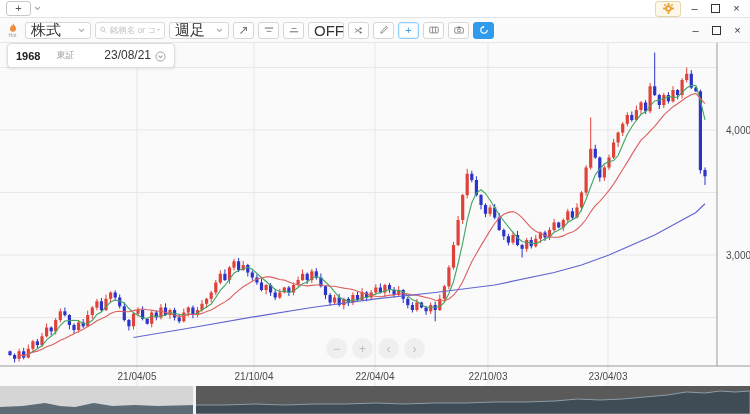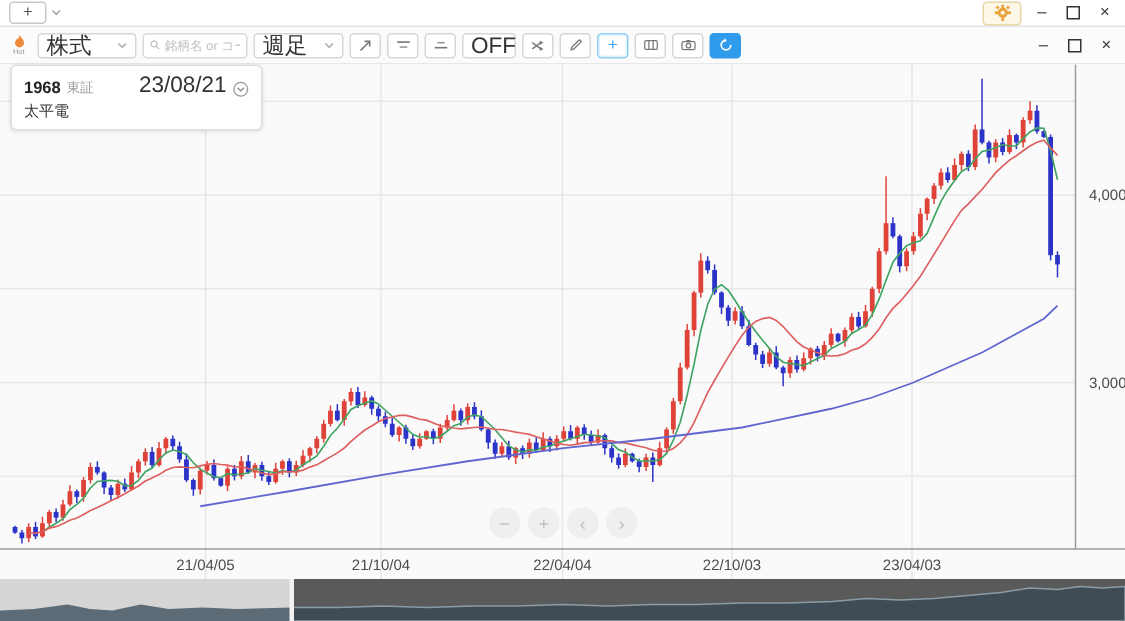--- a/index.html
+++ b/index.html
@@ -41,22 +41,22 @@
   .tb-btn.primary{background:#2f9bea;border-color:#2f9bea;color:#fff}
   .toolbar-right{margin-left:auto;display:flex;align-items:center;gap:10px;margin-right:2px}
 
   
   .chart-wrap{position:relative;width:750px;height:343px;background:#fafafa}
   .chart-svg{position:absolute;left:0;top:0}
   .info-card{position:absolute;left:7px;top:0px;width:168px;background:#fff;border:1px solid #ddd;
              border-radius:4px;box-shadow:0 1px 3px rgba(0,0,0,.10);padding:4px 8px 5px 8px;box-sizing:border-box}
   .info-row1{display:flex;align-items:flex-end}
   .info-code{font-size:11px;font-weight:bold;color:#222}
-  .info-exch{font-size:9px;color:#a0a0a0;margin-left:4px}
-  .info-date{font-size:15px;color:#333;margin-left:auto}
+  .info-exch{font-size:9px;color:#a0a0a0;margin-left:16px}
+  .info-date{font-size:12px;color:#333;margin-left:auto}
   .info-chevron{margin-left:4px;display:flex;align-items:center;cursor:pointer}
   .info-name{font-size:10px;color:#333;margin-top:2px}
   .nav-float{position:absolute;left:326px;top:295px;display:flex;gap:5px}
   .nav-float button{width:21px;height:21px;border-radius:50%;border:0;background:rgba(0,0,0,0.045);
                     color:#bcbcbc;font-size:12px;line-height:1;display:flex;align-items:center;
                     justify-content:center;cursor:pointer;padding:0}
 
   
   .navigator{position:relative;width:750px;height:28px;overflow:hidden;background:#d5d5d5}
   .nav-dark{position:absolute;left:196px;top:0;width:554px;height:28px;overflow:hidden}
@@ -540,21 +540,20 @@
         <span class="info-code">1968</span>
         <span class="info-exch">東証</span>
         <span class="info-date">23/08/21</span>
         <span class="info-chevron">
           <svg width="11" height="11" viewBox="0 0 12 12">
               <circle cx="6" cy="6" r="5" fill="none" stroke="#9a9a9a" stroke-width="1"></circle>
               <polyline points="3.8,5 6,7.2 8.2,5" fill="none" stroke="#9a9a9a" stroke-width="1.1"></polyline>
             </svg>
         </span>
       </div>
-      <div class="info-name">太平電</div>
     </div>
 
     <div class="nav-float">
       <button>−</button>
       <button>+</button>
       <button>‹</button>
       <button>›</button>
     </div>
   </div>
 

